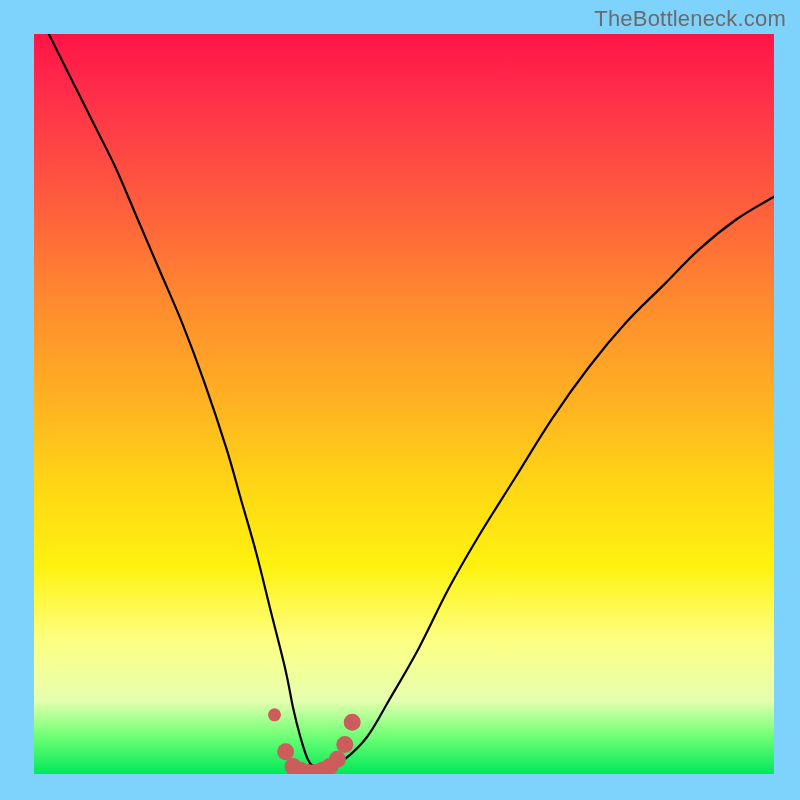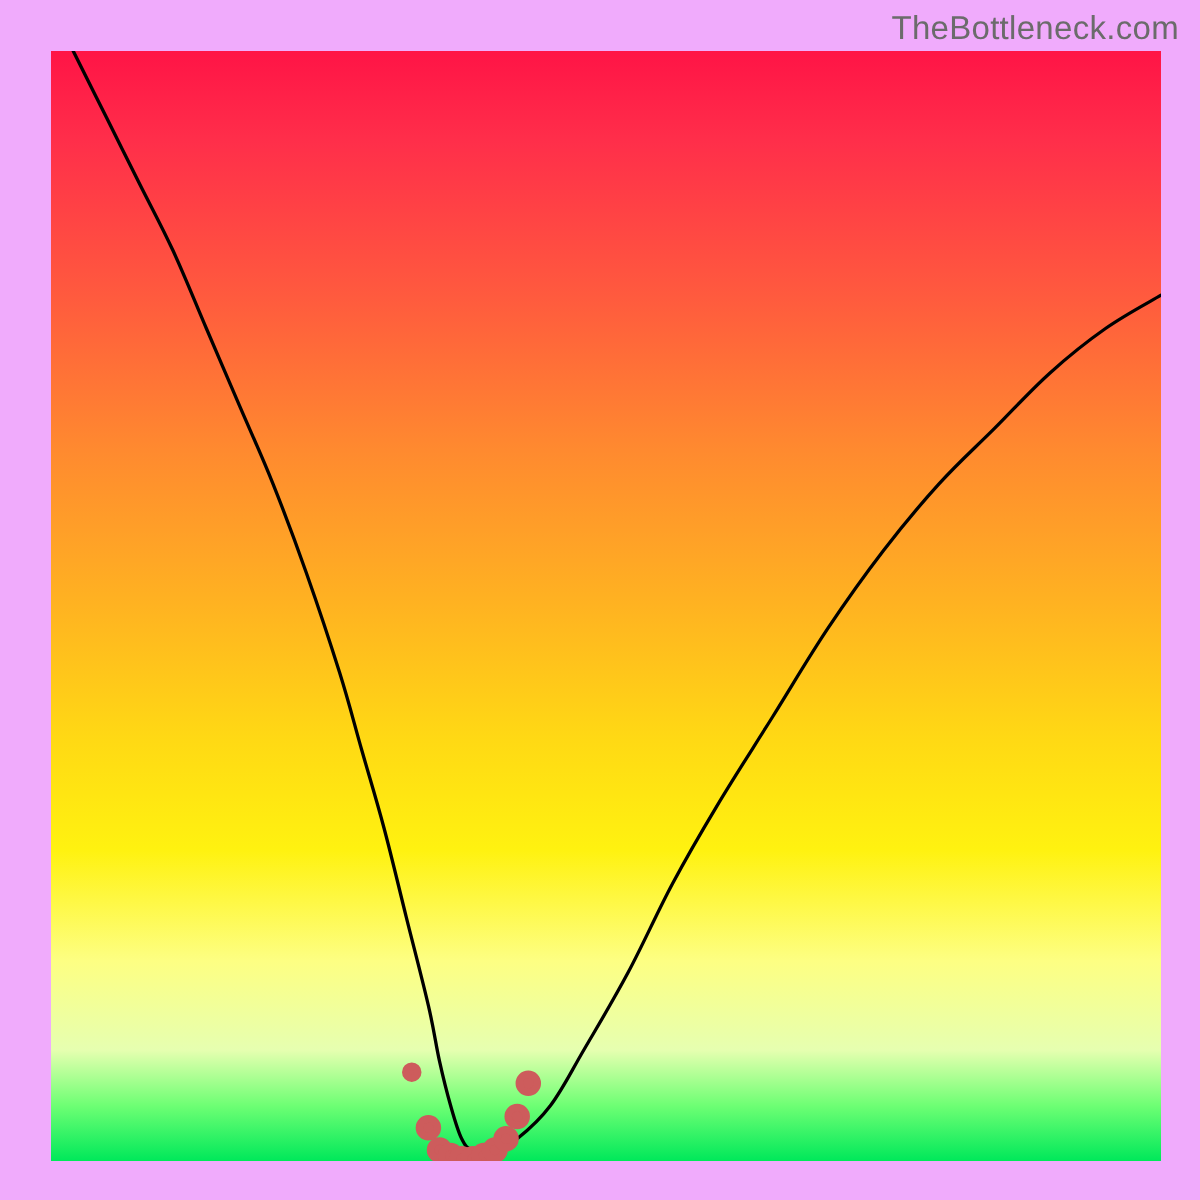--- a/index.html
+++ b/index.html
@@ -10,21 +10,21 @@
     background: #000;
     overflow: hidden;
     font-family: Arial, Helvetica, sans-serif;
   }
   .frame {
     position: absolute;
     left: 0;
     top: 0;
     width: 800px;
     height: 800px;
-    background: #f0abfc;
+    background: #7dd3fc;
   }
   .plot {
     position: absolute;
     left: 34px;
     top: 34px;
     width: 740px;
     height: 740px;
     
     background: linear-gradient(
       to bottom,

